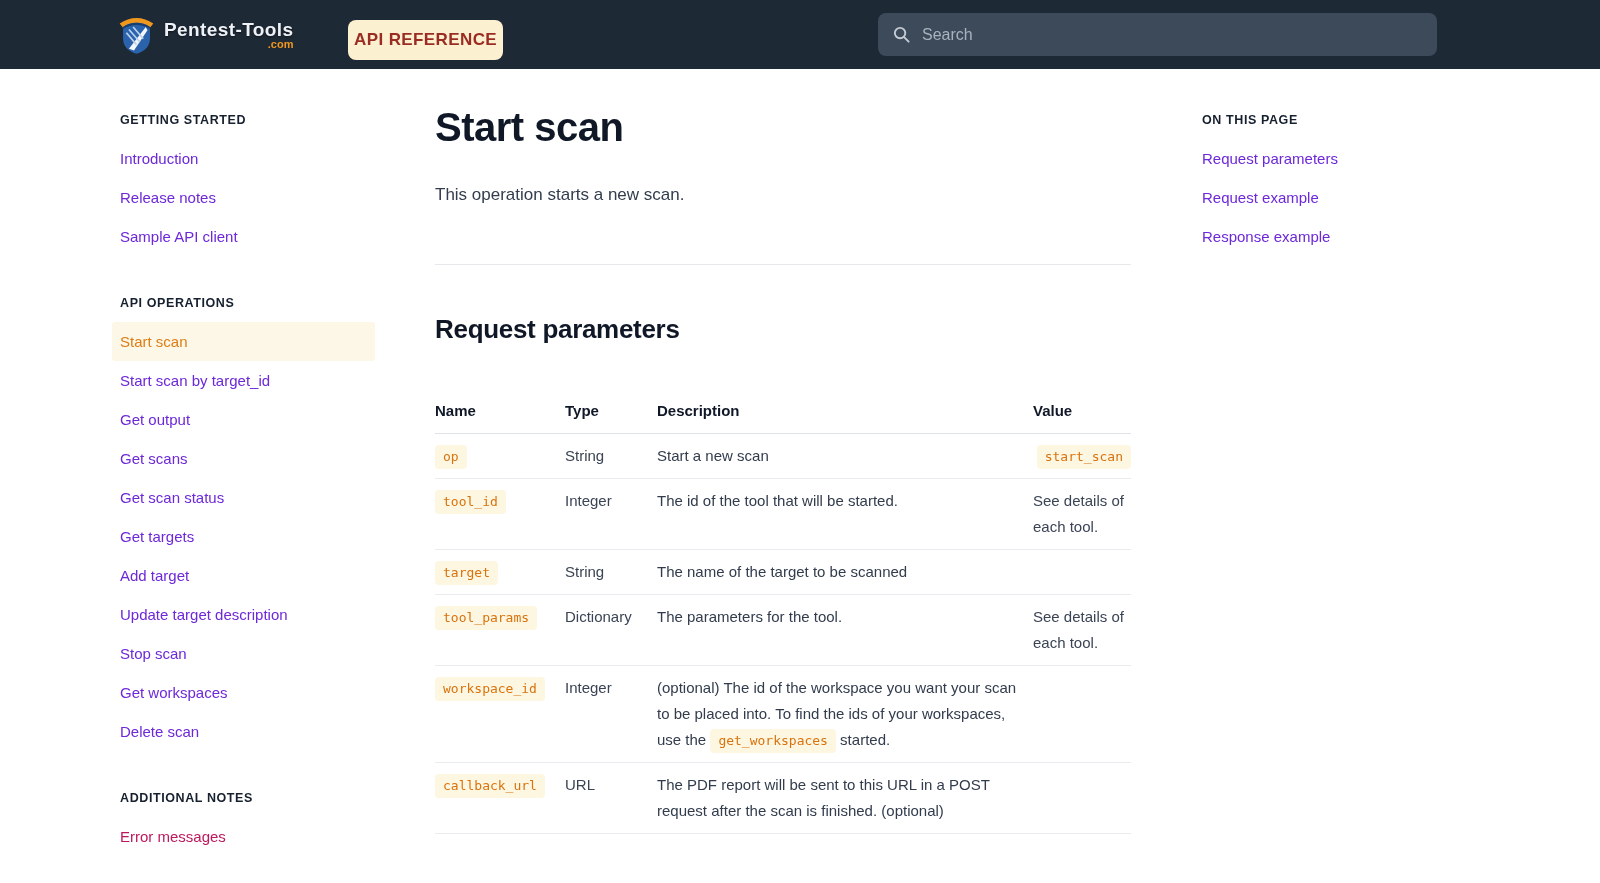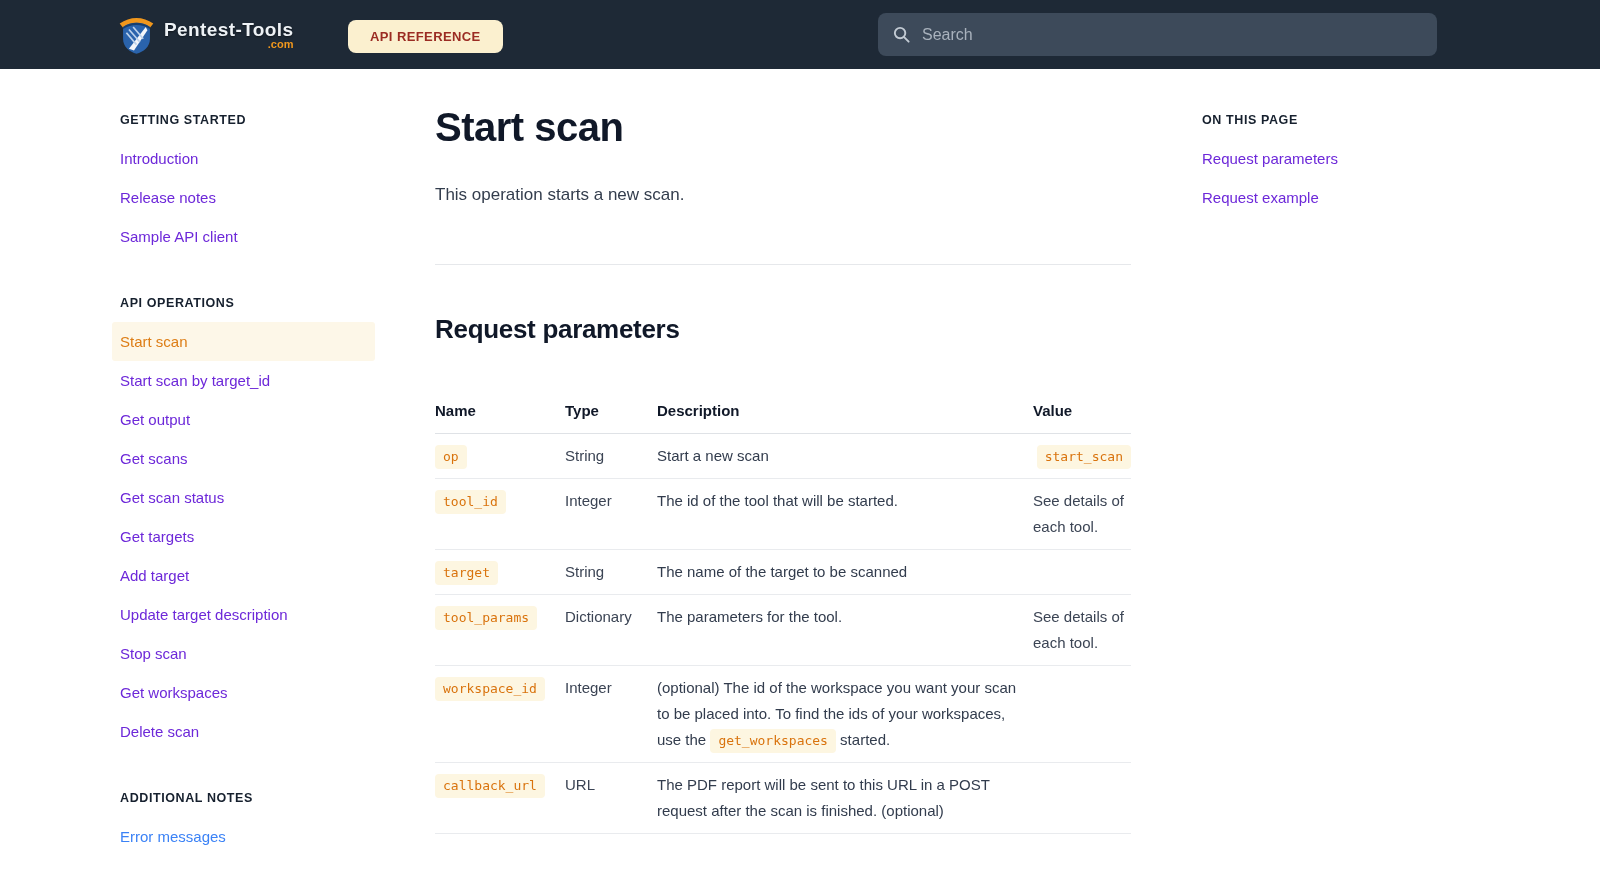--- a/index.html
+++ b/index.html
@@ -36,26 +36,26 @@
   .logo-tld {
     color: #f0971d;
     font-size: 11px;
     font-weight: 700;
     line-height: 11px;
     margin-top: -1px;
   }
   .api-badge {
     position: absolute;
     left: 348px; top: 20px;
-    height: 33px;
+    height: 40px;
     background: #fbf0cf;
     border-radius: 8px;
-    padding: 0 22px;
+    padding: 0 6px;
     display: flex; align-items: center;
-    font-size: 13px;
+    font-size: 17px;
     font-weight: 700;
     letter-spacing: 0.4px;
     color: #9b2c23;
     cursor: pointer;
   }
   .search-box {
     position: absolute;
     left: 878px; top: 13px;
     width: 559px; height: 43px;
     background: #3d4a5a;
@@ -101,21 +101,21 @@
     color: #6d28d9;
     padding: 9px 8px;
     border-radius: 3px;
     cursor: pointer;
     text-decoration: none;
   }
   .nav-item.active {
     background: #fdf7e8;
     color: #dd7d15;
   }
-  .nav-item.muted { color: #3b82f6; }
+  .nav-item.muted { color: #be185d; }
 
   
   .main {
     width: 696px;
     margin-left: 60px;
     padding-top: 36px;
     flex-shrink: 0;
   }
   .page-title {
     font-size: 40px;
@@ -307,15 +307,16 @@
         <div class="cell desc">The PDF report will be sent to this URL in a POST request after the scan is finished. (optional)</div>
         <div class="cell value-cell"></div>
       </div>
     </div>
   </main>
 
   <aside class="toc">
     <div class="nav-section-title">ON THIS PAGE</div>
     <a class="nav-item">Request parameters</a>
     <a class="nav-item">Request example</a>
+    <a class="nav-item">Response example</a>
   </aside>
 
 </div>
 
 </body></html>

